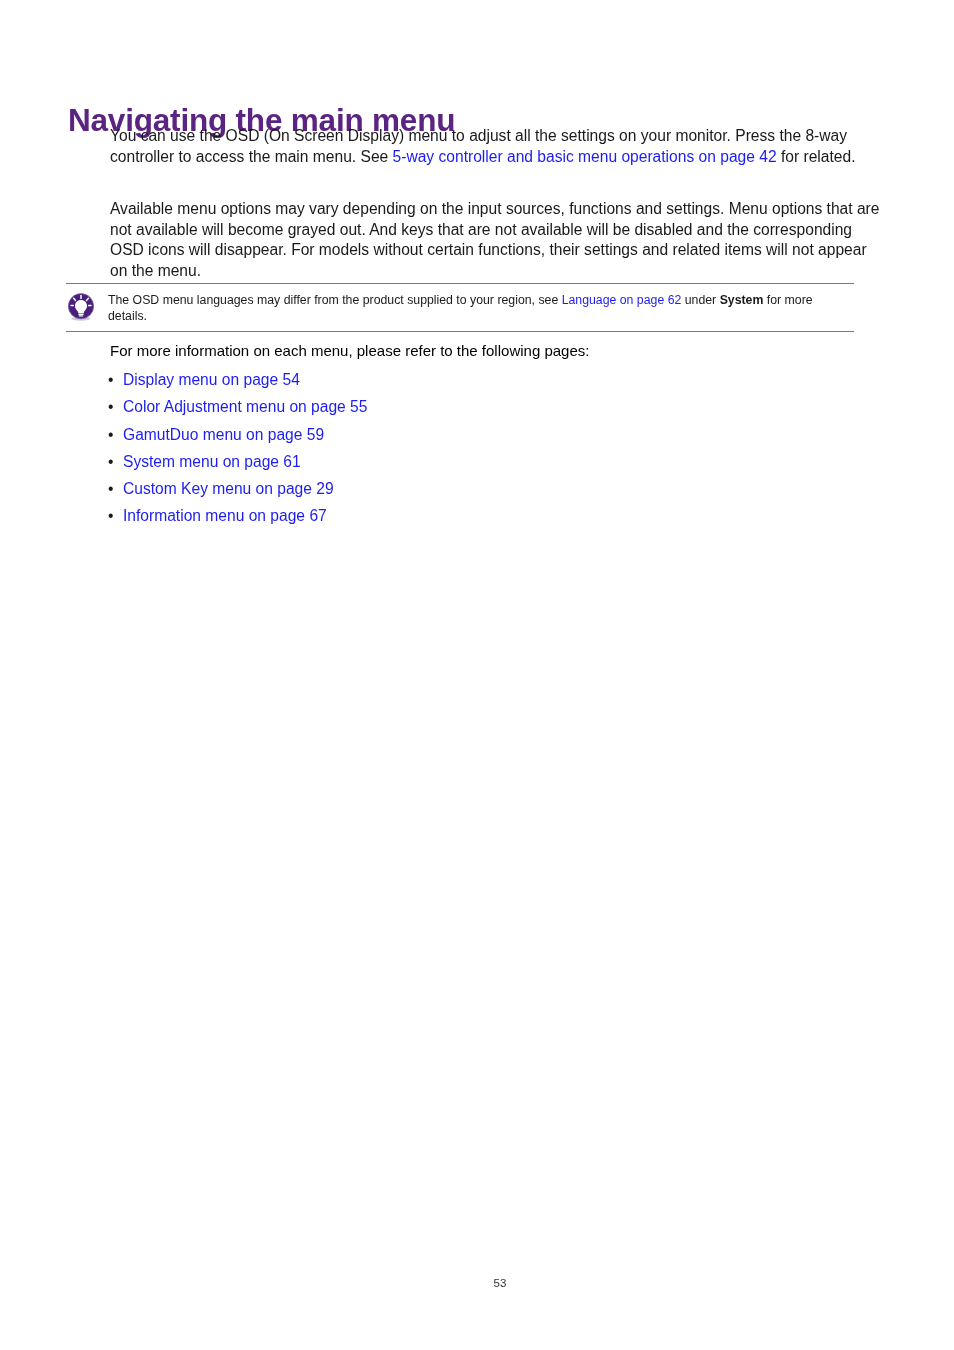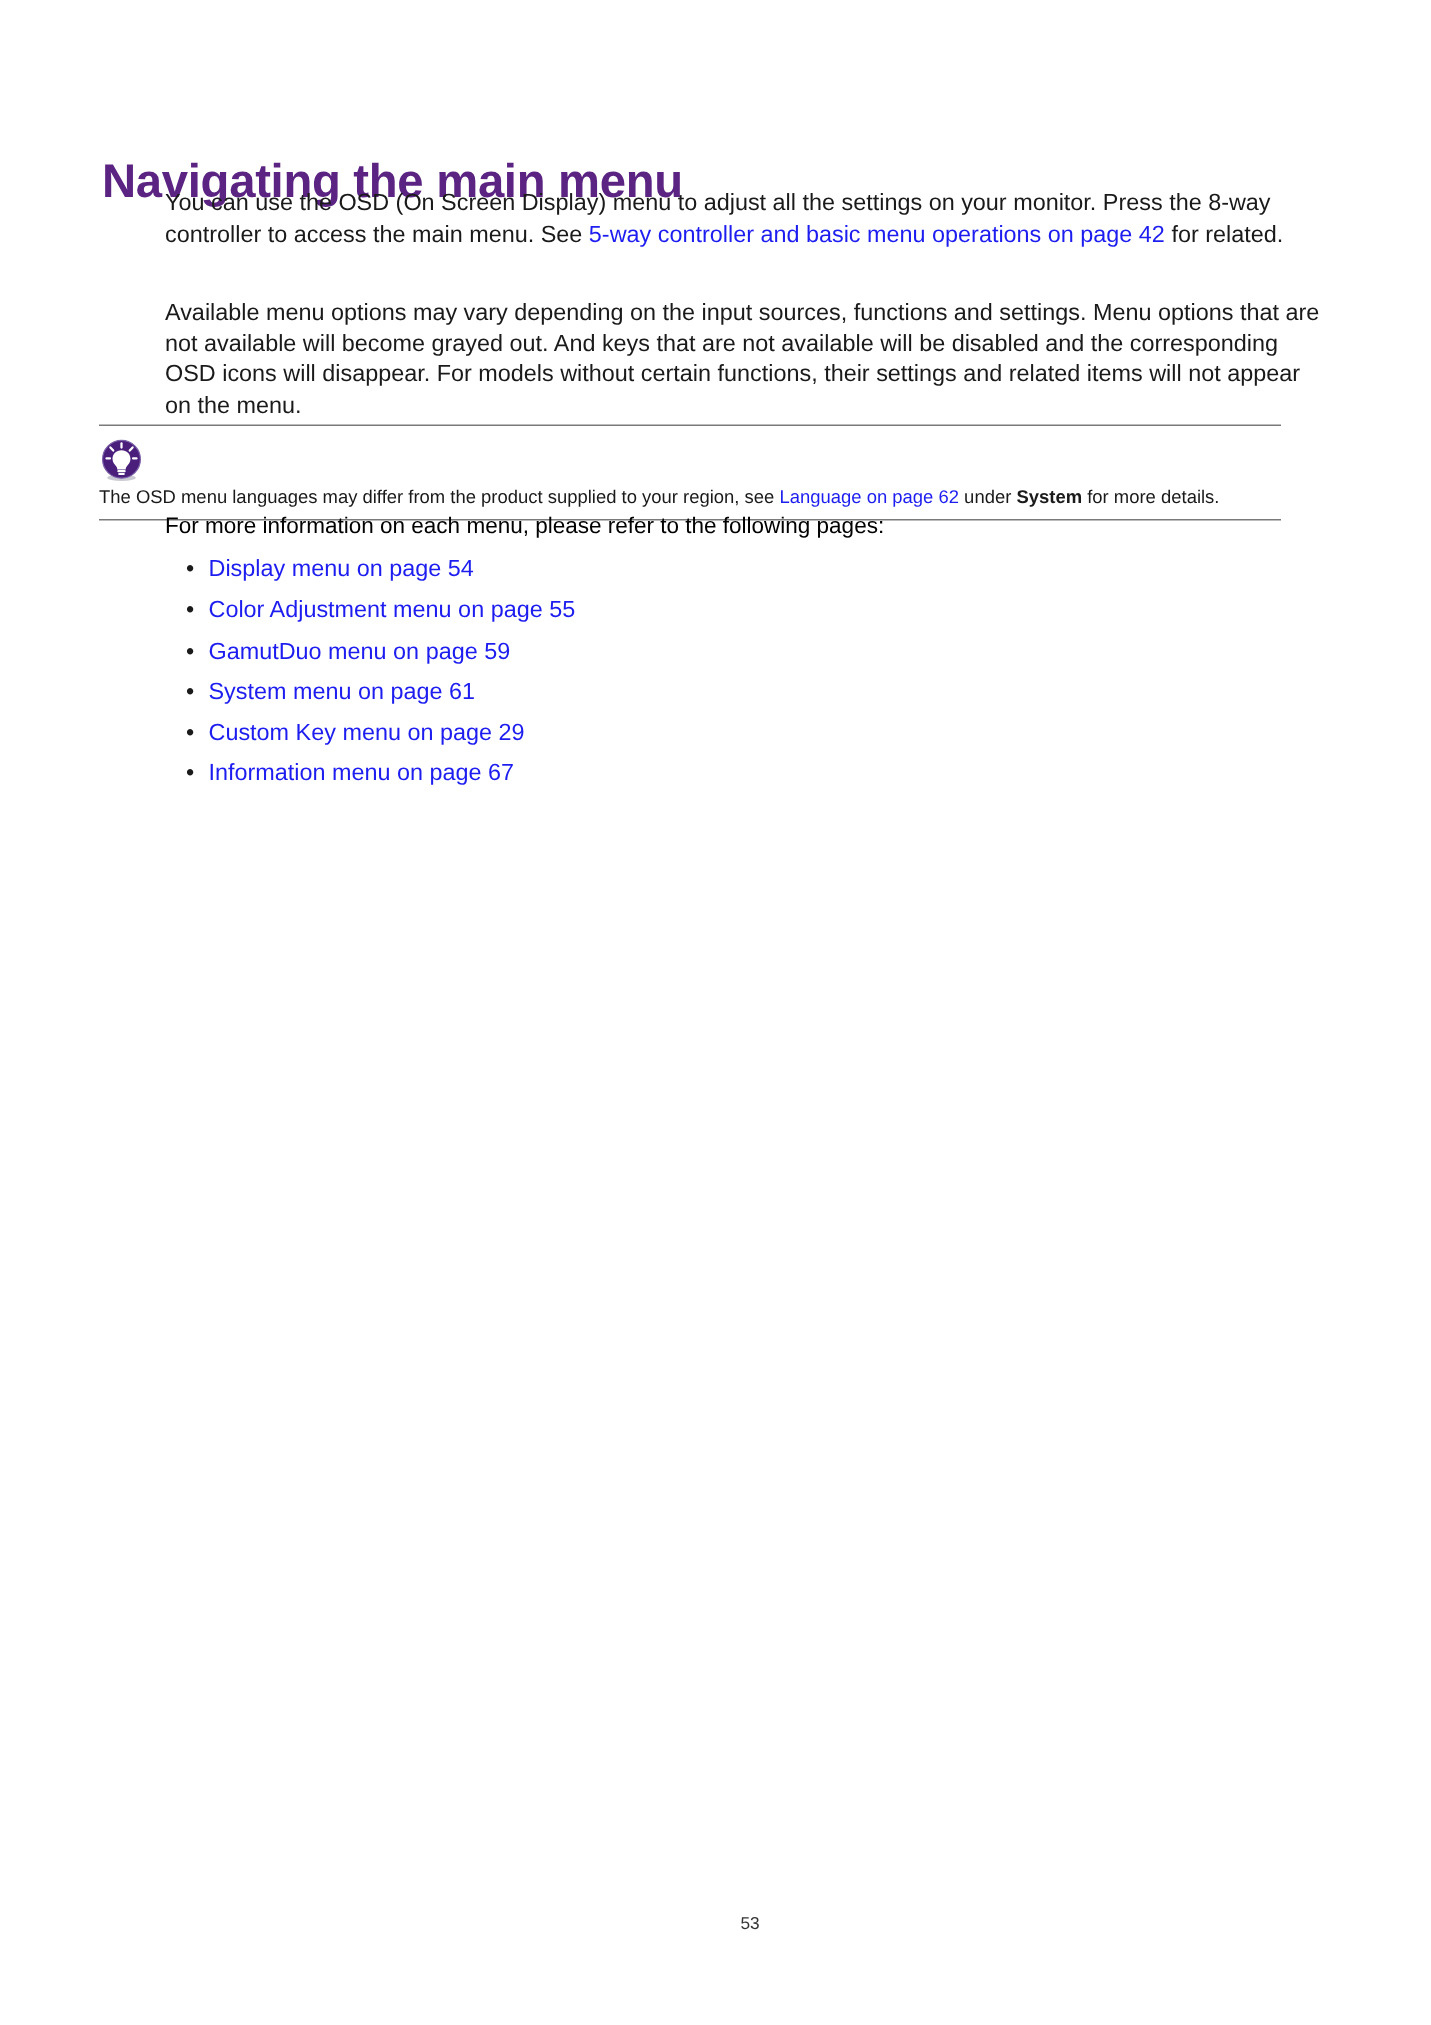--- a/index.html
+++ b/index.html
@@ -76,21 +76,20 @@
     border: 0;
     margin: 0;
   }
 
   .tip-inner {
     display: flex;
     align-items: flex-start;
     padding: 7px 0 7px 0;
     min-height: 34px;
     box-sizing: border-box;
-    flex-direction: column;
   }
 
   .tip-icon {
     flex: 0 0 auto;
     width: 30px;
     height: 30px;
     margin-right: 12px;
     margin-top: 1px;
     display: block;
   }
@@ -113,21 +112,21 @@
     left: 110px;
     top: 341px;
     font-size: 15px;
     line-height: 20.6px;
     color: #000000;
     white-space: nowrap;
   }
 
   .link-list {
     position: absolute;
-    left: 124px;
+    left: 108px;
     top: 366px;
     margin: 0;
     padding: 0;
     list-style: none;
   }
 
   .link-list li {
     display: block;
     height: 27.3px;
     line-height: 27.3px;

